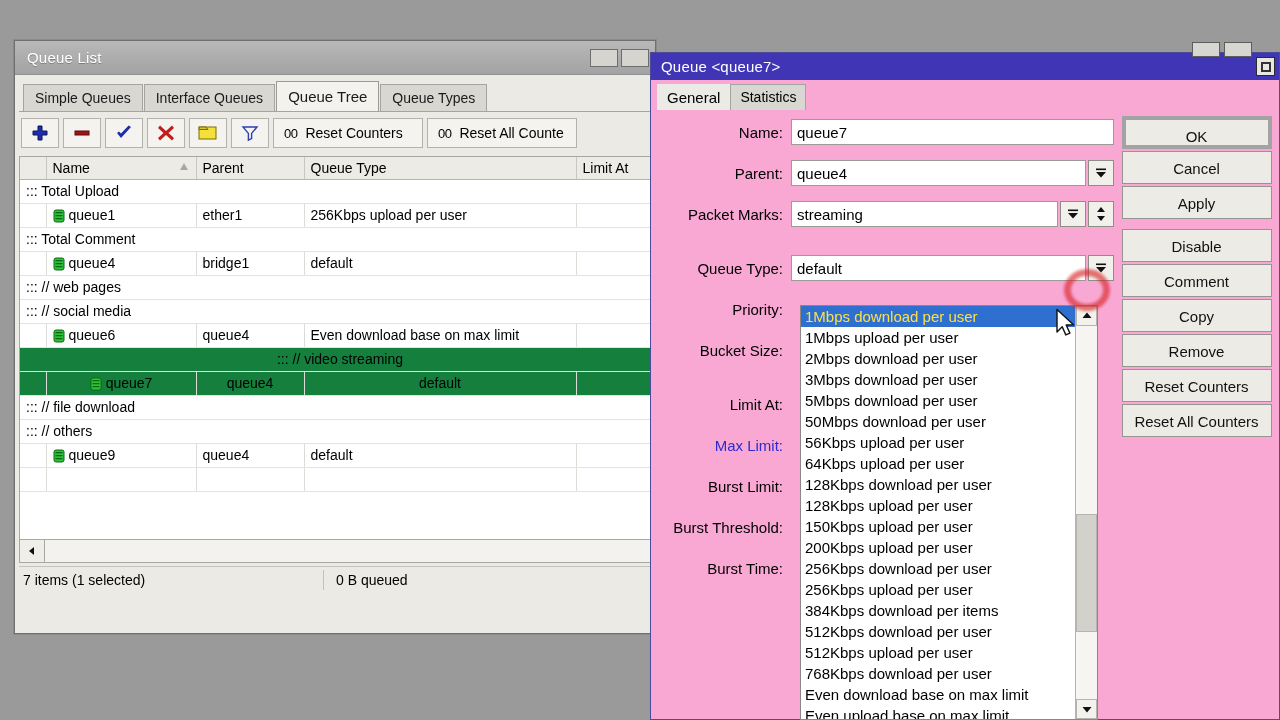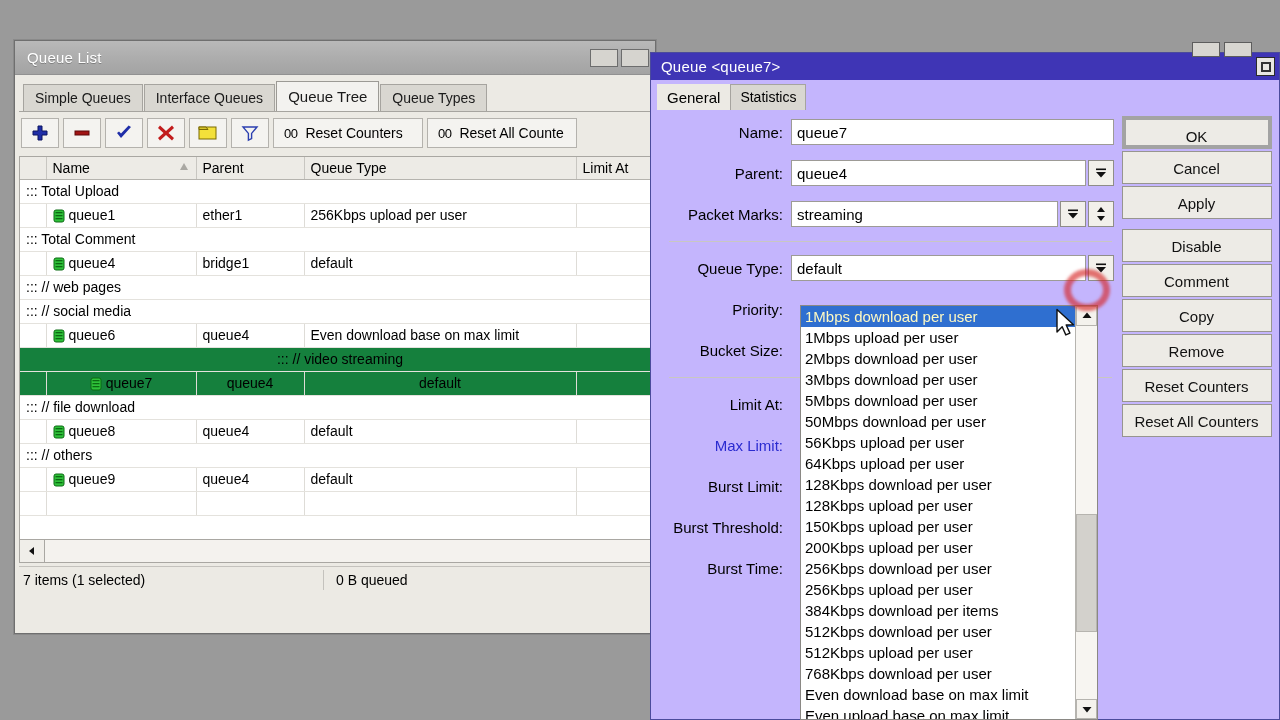--- a/index.html
+++ b/index.html
@@ -232,21 +232,21 @@
   .sb-div { width: 1px; height: 20px; background: #c4c2bd; }
   .sb-cell2 { padding-left: 12px; }
 
   
   .dialog {
     position: absolute;
     left: 650px;
     top: 52px;
     width: 630px;
     height: 668px;
-    background: #c4b5fd;
+    background: #f9a8d4;
     border: 1px solid #4b4b9c;
     box-sizing: border-box;
   }
   .dlg-titlebar {
     height: 27px;
     background: #3f35b5;
     display: flex;
     align-items: center;
     padding: 0 4px 0 10px;
     box-sizing: border-box;
@@ -391,21 +391,21 @@
   .dd-item {
     height: 21px;
     line-height: 21px;
     padding-left: 4px;
     font-size: 15px;
     white-space: nowrap;
     overflow: hidden;
   }
   .dd-item.sel {
     background: #2f6fd0;
-    color: #fef9c3;
+    color: #fde047;
   }
   .dd-scroll {
     width: 22px;
     background: #f1efea;
     border-left: 1px solid #b6b4af;
     display: flex;
     flex-direction: column;
     box-sizing: border-box;
   }
   .dd-sbtn {
@@ -629,32 +629,20 @@
                       <rect x="2.5" y="6" width="7" height="1.3" fill="#0b6a12"></rect>
                       <rect x="2.5" y="9" width="7" height="1.3" fill="#0b6a12"></rect>
                     </svg></span><span>queue7</span></td>
                 <td>queue4</td>
                 <td>default</td>
                 <td></td>
               </tr>
               <tr class="comment">
                 <td colspan="5" class="cmt">::: // file download</td>
               </tr>
-              <tr>
-                <td></td>
-                <td class="indent2"><span class="qicon"><svg width="12" height="14" viewBox="0 0 12 14">
-                      <rect x="1" y="1" width="10" height="12" rx="2" fill="#2fc23a" stroke="#0b6a12" stroke-width="1"></rect>
-                      <rect x="2.5" y="3" width="7" height="1.3" fill="#0b6a12"></rect>
-                      <rect x="2.5" y="6" width="7" height="1.3" fill="#0b6a12"></rect>
-                      <rect x="2.5" y="9" width="7" height="1.3" fill="#0b6a12"></rect>
-                    </svg></span><span>queue8</span></td>
-                <td>queue4</td>
-                <td>default</td>
-                <td></td>
-              </tr>
               <tr class="comment">
                 <td colspan="5" class="cmt">::: // others</td>
               </tr>
               <tr>
                 <td></td>
                 <td class="indent2"><span class="qicon"><svg width="12" height="14" viewBox="0 0 12 14">
                       <rect x="1" y="1" width="10" height="12" rx="2" fill="#2fc23a" stroke="#0b6a12" stroke-width="1"></rect>
                       <rect x="2.5" y="3" width="7" height="1.3" fill="#0b6a12"></rect>
                       <rect x="2.5" y="6" width="7" height="1.3" fill="#0b6a12"></rect>
                       <rect x="2.5" y="9" width="7" height="1.3" fill="#0b6a12"></rect>

